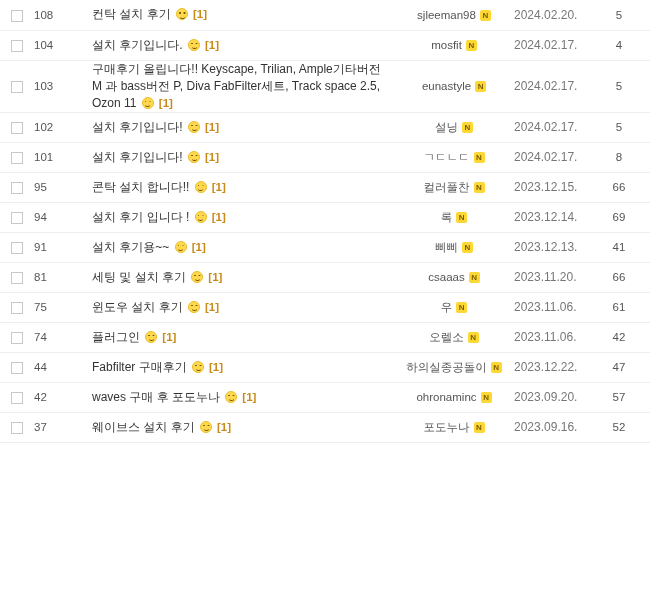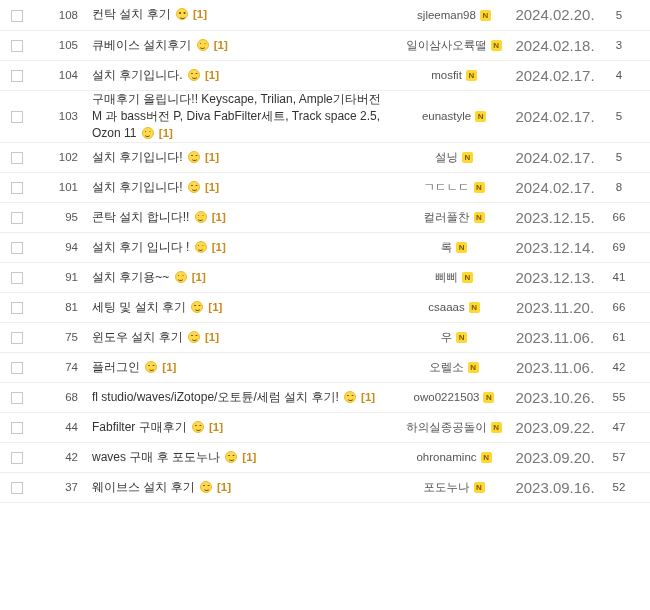--- a/index.html
+++ b/index.html
@@ -25,21 +25,21 @@
   table.board td {
     padding: 0;
     vertical-align: middle;
   }
   .col-check {
     width: 34px;
     text-align: center;
   }
   .col-num {
     width: 44px;
-    text-align: right;
+    text-align: left;
     font-size: 11.5px;
     color: #555555;
   }
   .col-title {
     padding-left: 14px !important;
     padding-right: 8px !important;
     font-size: 12px;
     color: #333333;
     line-height: 17px;
   }
@@ -47,22 +47,22 @@
     width: 120px;
     text-align: center;
     font-size: 11.5px;
     color: #555555;
     white-space: nowrap;
     overflow: hidden;
     text-overflow: ellipsis;
   }
   .col-date {
     width: 82px;
-    text-align: center;
-    font-size: 15px;
+    text-align: left;
+    font-size: 12px;
     color: #777777;
     white-space: nowrap;
   }
   .col-hits {
     width: 46px;
     text-align: center;
     font-size: 11.5px;
     color: #555555;
     padding-right: 8px !important;
   }
@@ -146,28 +146,20 @@
       <tr class="rowwrap">
         <td class="col-check"><span class="checkbox"></span></td>
         <td class="col-num">108</td>
         <td class="col-title"><span class="title-text">컨탁 설치 후기</span> <span class="emoji"></span><span class="cmt">[1]</span></td>
         <td class="col-author"><span>sjleeman98</span><span class="newbadge">N</span></td>
         <td class="col-date">2024.02.20.</td>
         <td class="col-hits">5</td>
       </tr>
       <tr class="rowwrap">
         <td class="col-check"><span class="checkbox"></span></td>
-        <td class="col-num">105</td>
-        <td class="col-title"><span class="title-text">큐베이스 설치후기</span> <span class="emoji"></span><span class="cmt">[1]</span></td>
-        <td class="col-author"><span>일이삼사오륙떨</span><span class="newbadge">N</span></td>
-        <td class="col-date">2024.02.18.</td>
-        <td class="col-hits">3</td>
-      </tr>
-      <tr class="rowwrap">
-        <td class="col-check"><span class="checkbox"></span></td>
         <td class="col-num">104</td>
         <td class="col-title"><span class="title-text">설치 후기입니다.</span> <span class="emoji"></span><span class="cmt">[1]</span></td>
         <td class="col-author"><span>mosfit</span><span class="newbadge">N</span></td>
         <td class="col-date">2024.02.17.</td>
         <td class="col-hits">4</td>
       </tr>
       <tr class="rowwrap tall">
         <td class="col-check"><span class="checkbox"></span></td>
         <td class="col-num">103</td>
         <td class="col-title"><span class="title-text">구매후기 올립니다!! Keyscape, Trilian, Ample기타버전 M 과 bass버전 P, Diva FabFilter세트, Track space 2.5, Ozon 11</span> <span class="emoji"></span><span class="cmt">[1]</span></td>
@@ -234,32 +226,24 @@
       <tr class="rowwrap">
         <td class="col-check"><span class="checkbox"></span></td>
         <td class="col-num">74</td>
         <td class="col-title"><span class="title-text">플러그인</span> <span class="emoji"></span><span class="cmt">[1]</span></td>
         <td class="col-author"><span>오렐소</span><span class="newbadge">N</span></td>
         <td class="col-date">2023.11.06.</td>
         <td class="col-hits">42</td>
       </tr>
       <tr class="rowwrap">
         <td class="col-check"><span class="checkbox"></span></td>
-        <td class="col-num">68</td>
-        <td class="col-title"><span class="title-text">fl studio/waves/iZotope/오토튠/세럼 설치 후기!</span> <span class="emoji"></span><span class="cmt">[1]</span></td>
-        <td class="col-author"><span>owo0221503</span><span class="newbadge">N</span></td>
-        <td class="col-date">2023.10.26.</td>
-        <td class="col-hits">55</td>
-      </tr>
-      <tr class="rowwrap">
-        <td class="col-check"><span class="checkbox"></span></td>
         <td class="col-num">44</td>
         <td class="col-title"><span class="title-text">Fabfilter 구매후기</span> <span class="emoji"></span><span class="cmt">[1]</span></td>
         <td class="col-author"><span>하의실종공돌이</span><span class="newbadge">N</span></td>
-        <td class="col-date">2023.09.22.</td>
+        <td class="col-date">2023.12.22.</td>
         <td class="col-hits">47</td>
       </tr>
       <tr class="rowwrap">
         <td class="col-check"><span class="checkbox"></span></td>
         <td class="col-num">42</td>
         <td class="col-title"><span class="title-text">waves 구매 후 포도누나</span> <span class="emoji"></span><span class="cmt">[1]</span></td>
         <td class="col-author"><span>ohronaminc</span><span class="newbadge">N</span></td>
         <td class="col-date">2023.09.20.</td>
         <td class="col-hits">57</td>
       </tr>

